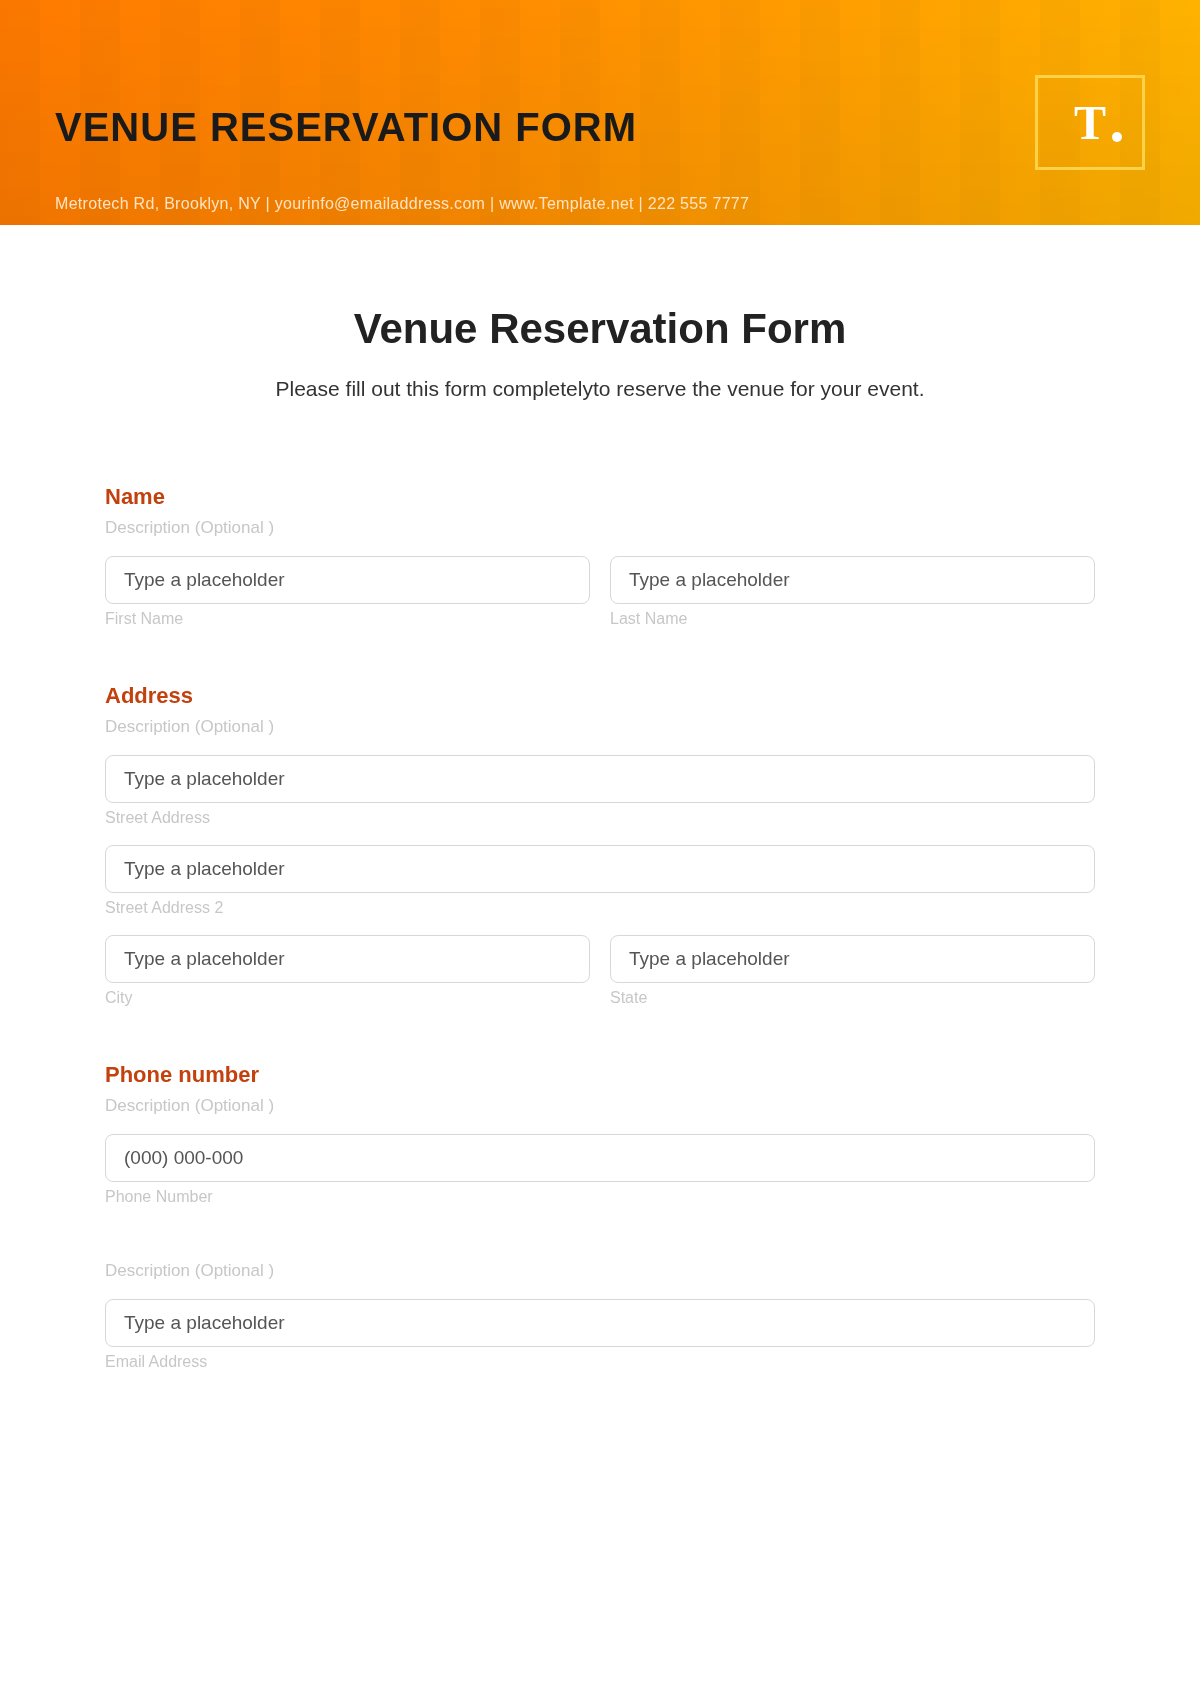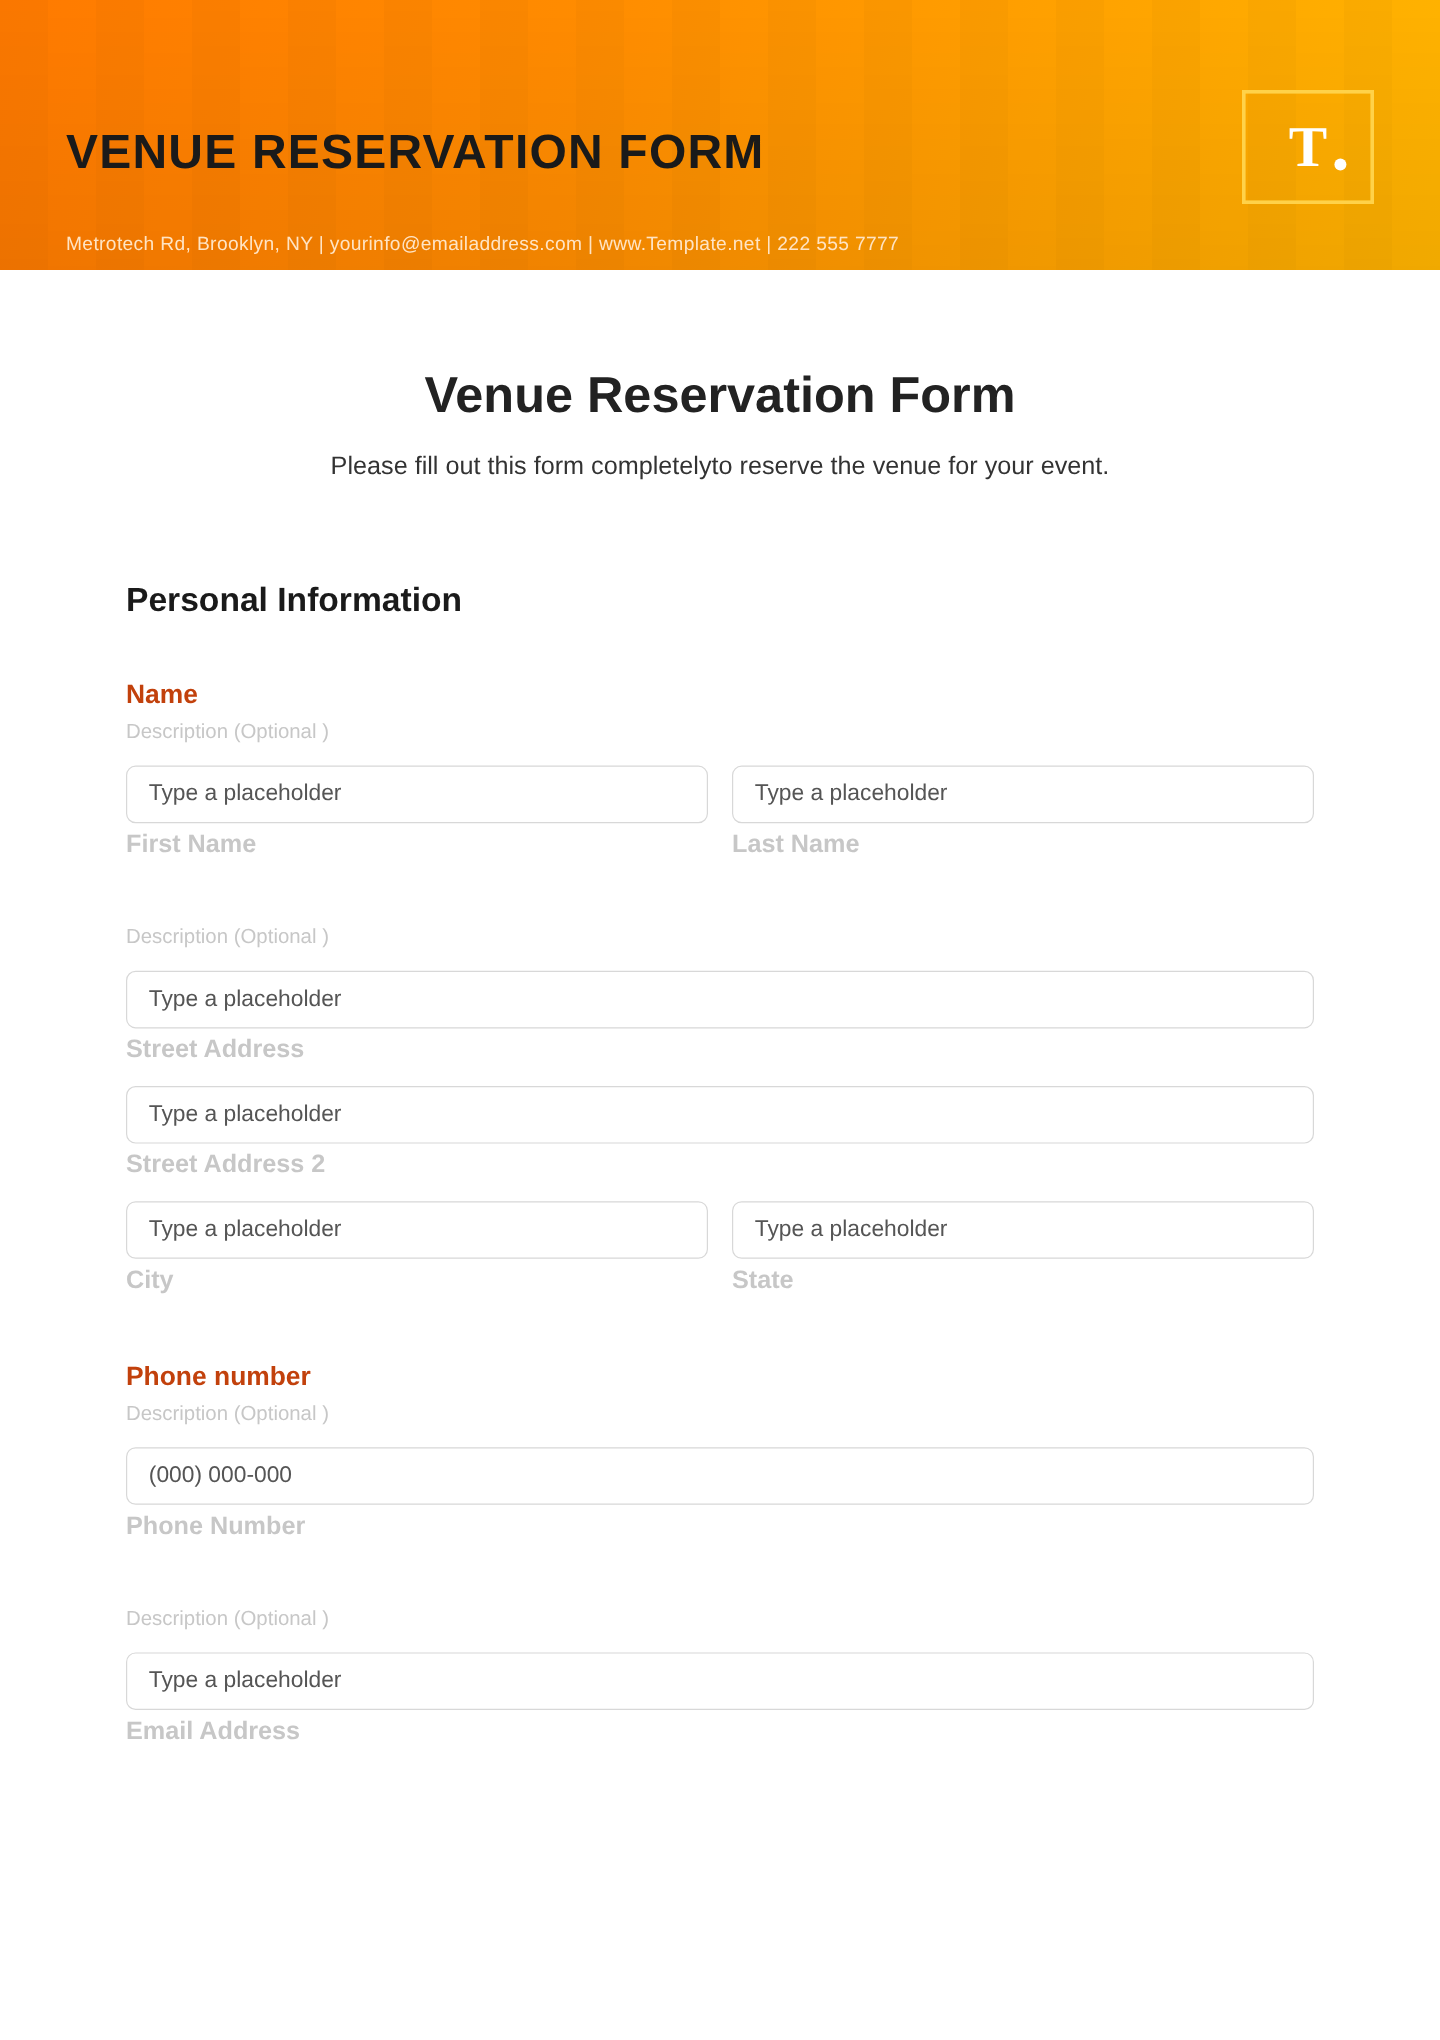--- a/index.html
+++ b/index.html
@@ -111,62 +111,61 @@
     height: 48px;
     border: 1px solid #d8d8d8;
     border-radius: 8px;
     padding: 0 18px;
     font-size: 19px;
     color: #be185d;
     background: #fff;
   }
   .input::placeholder { color: #555; }
   .sub-label {
-    font-size: 21px;
+    font-size: 16px;
     color: #c7c7c7;
     margin-top: 6px;
-    font-weight: bold;
   }
   .row-single { margin-bottom: 18px; }
 </style>
 </head>
 <body>
 
 <div class="banner">
   <div class="banner-title">VENUE RESERVATION FORM</div>
   <div class="banner-contact">Metrotech Rd, Brooklyn, NY  |  yourinfo@emailaddress.com  |  www.Template.net  |  222 555 7777</div>
   <div class="logo-box">
     <span class="logo-text">T
       <span class="logo-dot"></span>
     </span>
   </div>
 </div>
 
 <div class="content">
   <h1 class="form-title">Venue Reservation Form</h1>
   <p class="form-intro">Please fill out this form completelyto reserve the venue for your event.</p>
 
-  <h2 class="section-title">Personal Information</h2>
 
   <div class="field-block">
     <div class="field-label">Name</div>
     <div class="field-desc">Description (Optional )</div>
     <div class="row">
       <div class="col">
         <input class="input" placeholder="Type a placeholder" style="">
         <div class="sub-label">First Name</div>
       </div>
       <div class="col">
         <input class="input" placeholder="Type a placeholder" style="">
         <div class="sub-label">Last Name</div>
       </div>
     </div>
   </div>
 
   <div class="field-block">
+    <div class="field-label">Address</div>
     <div class="field-desc">Description (Optional )</div>
     <div class="row-single">
       <input class="input" placeholder="Type a placeholder" style="">
       <div class="sub-label">Street Address</div>
     </div>
     <div class="row-single">
       <input class="input" placeholder="Type a placeholder" style="">
       <div class="sub-label">Street Address 2</div>
     </div>
     <div class="row">

